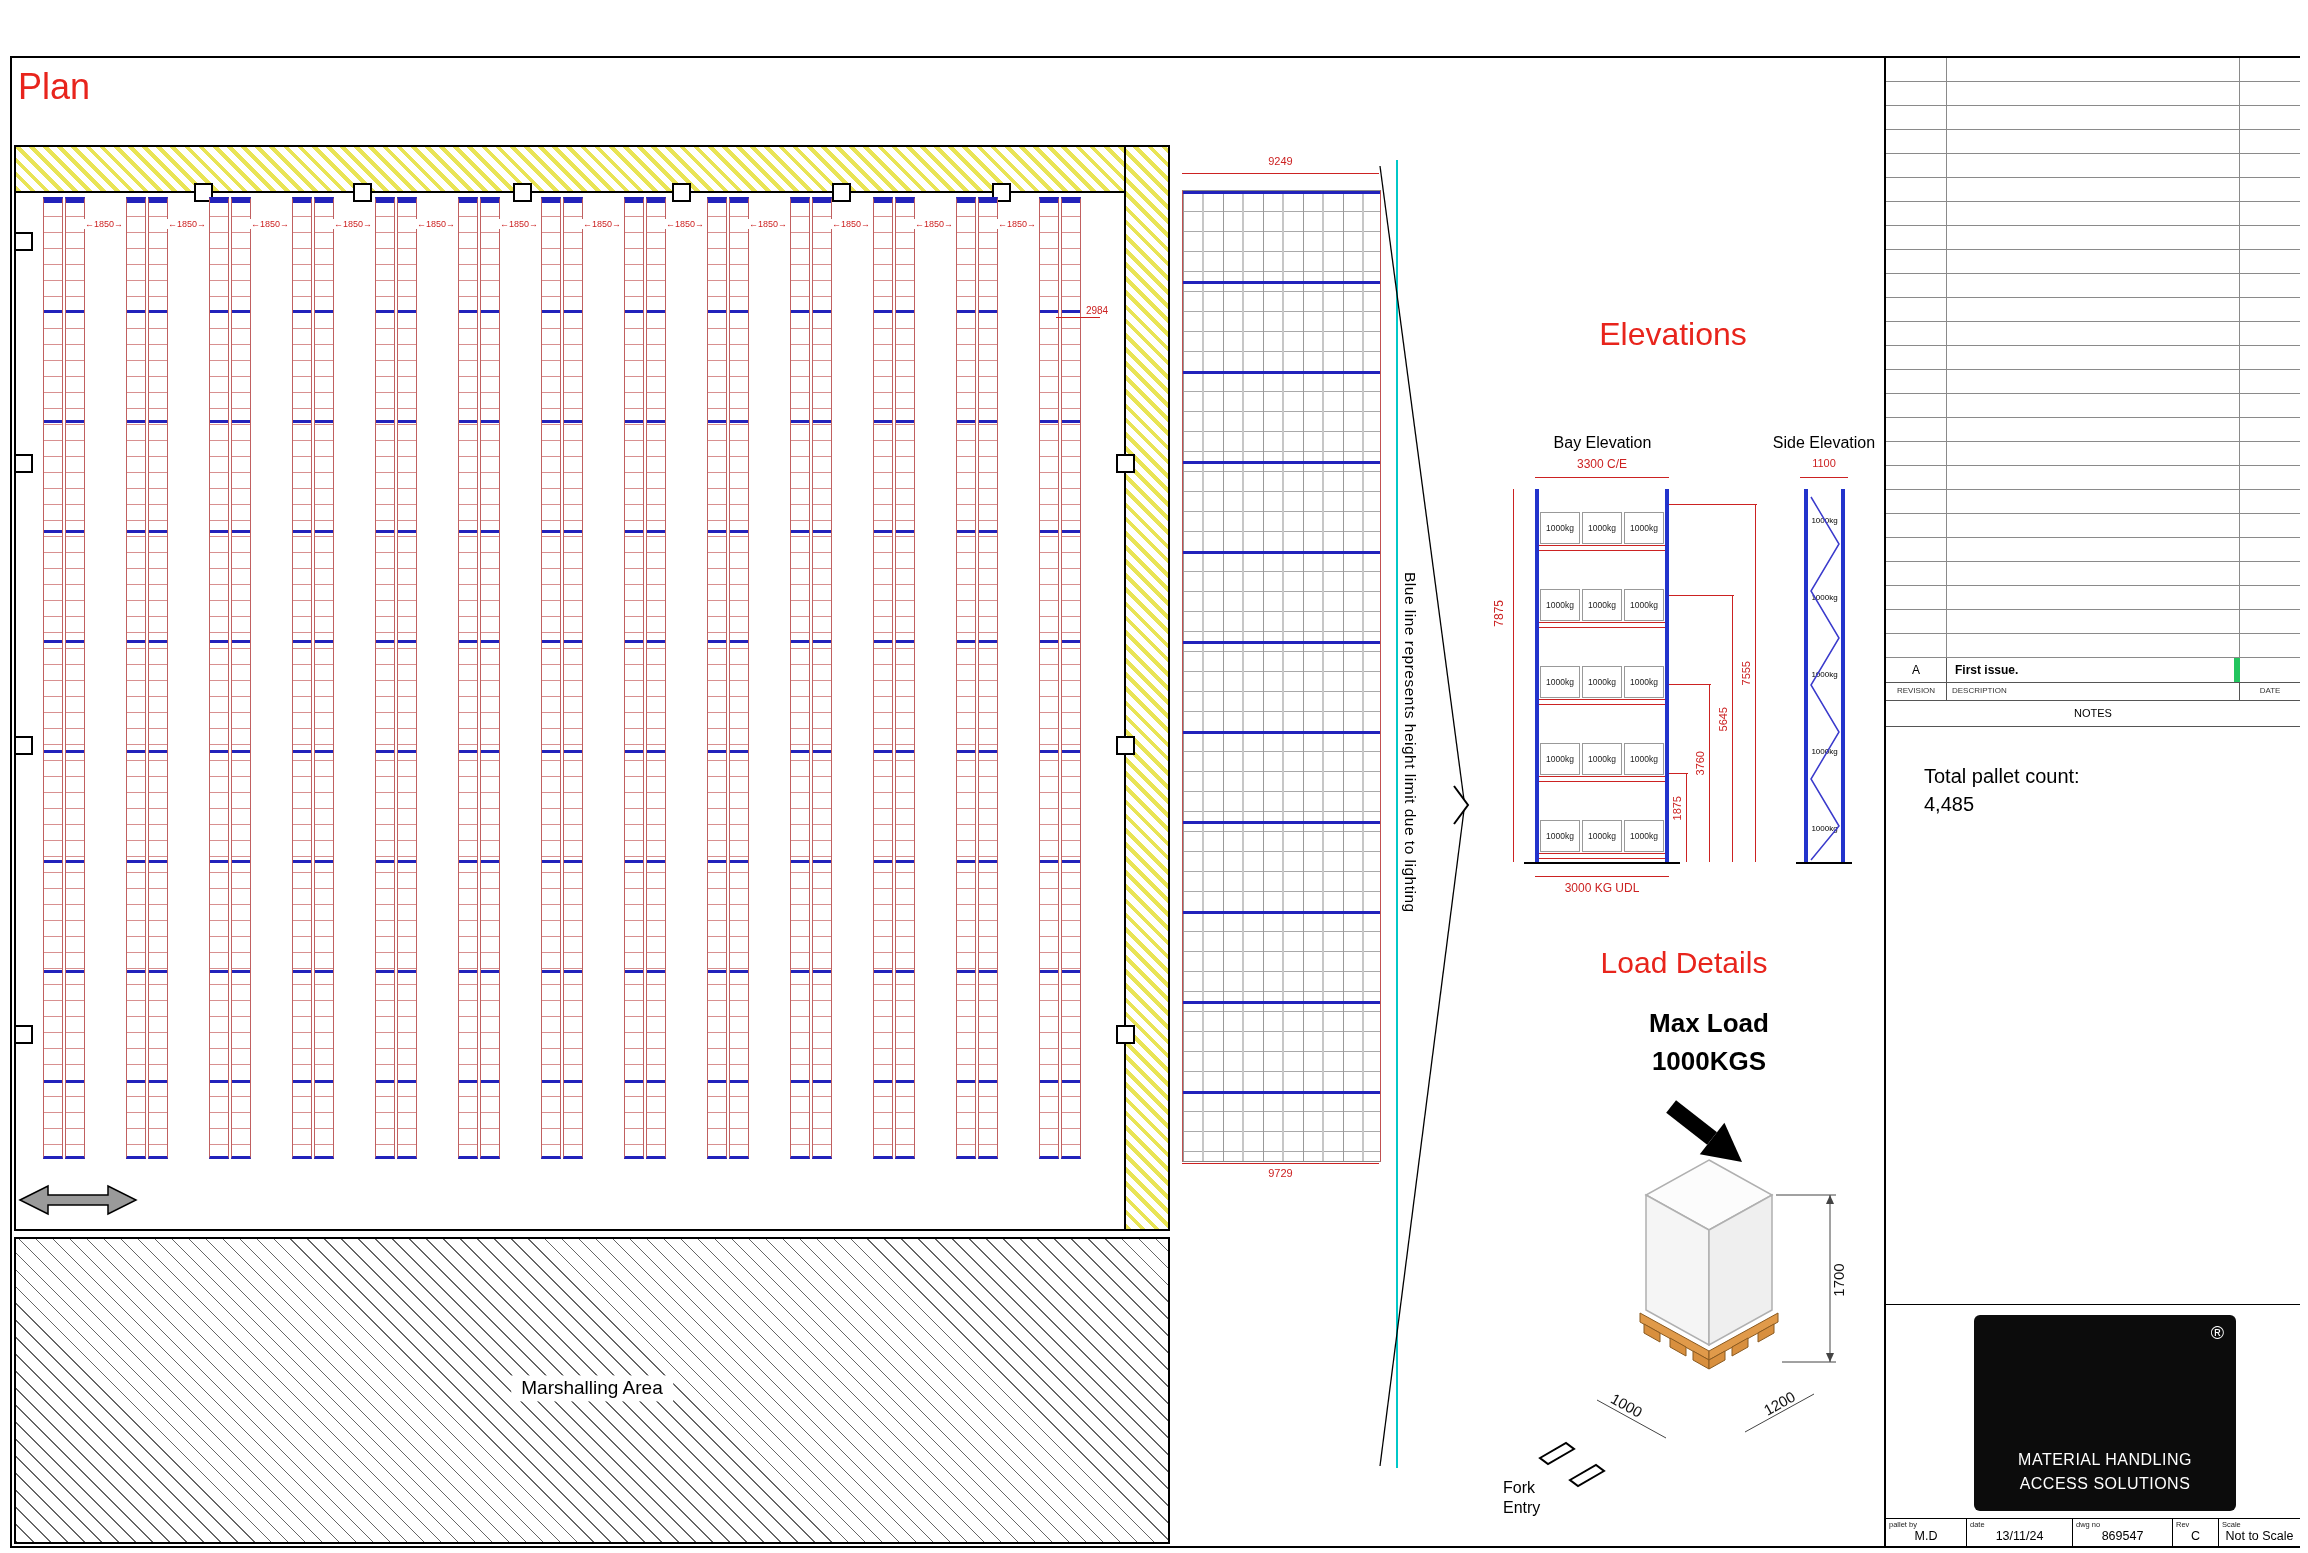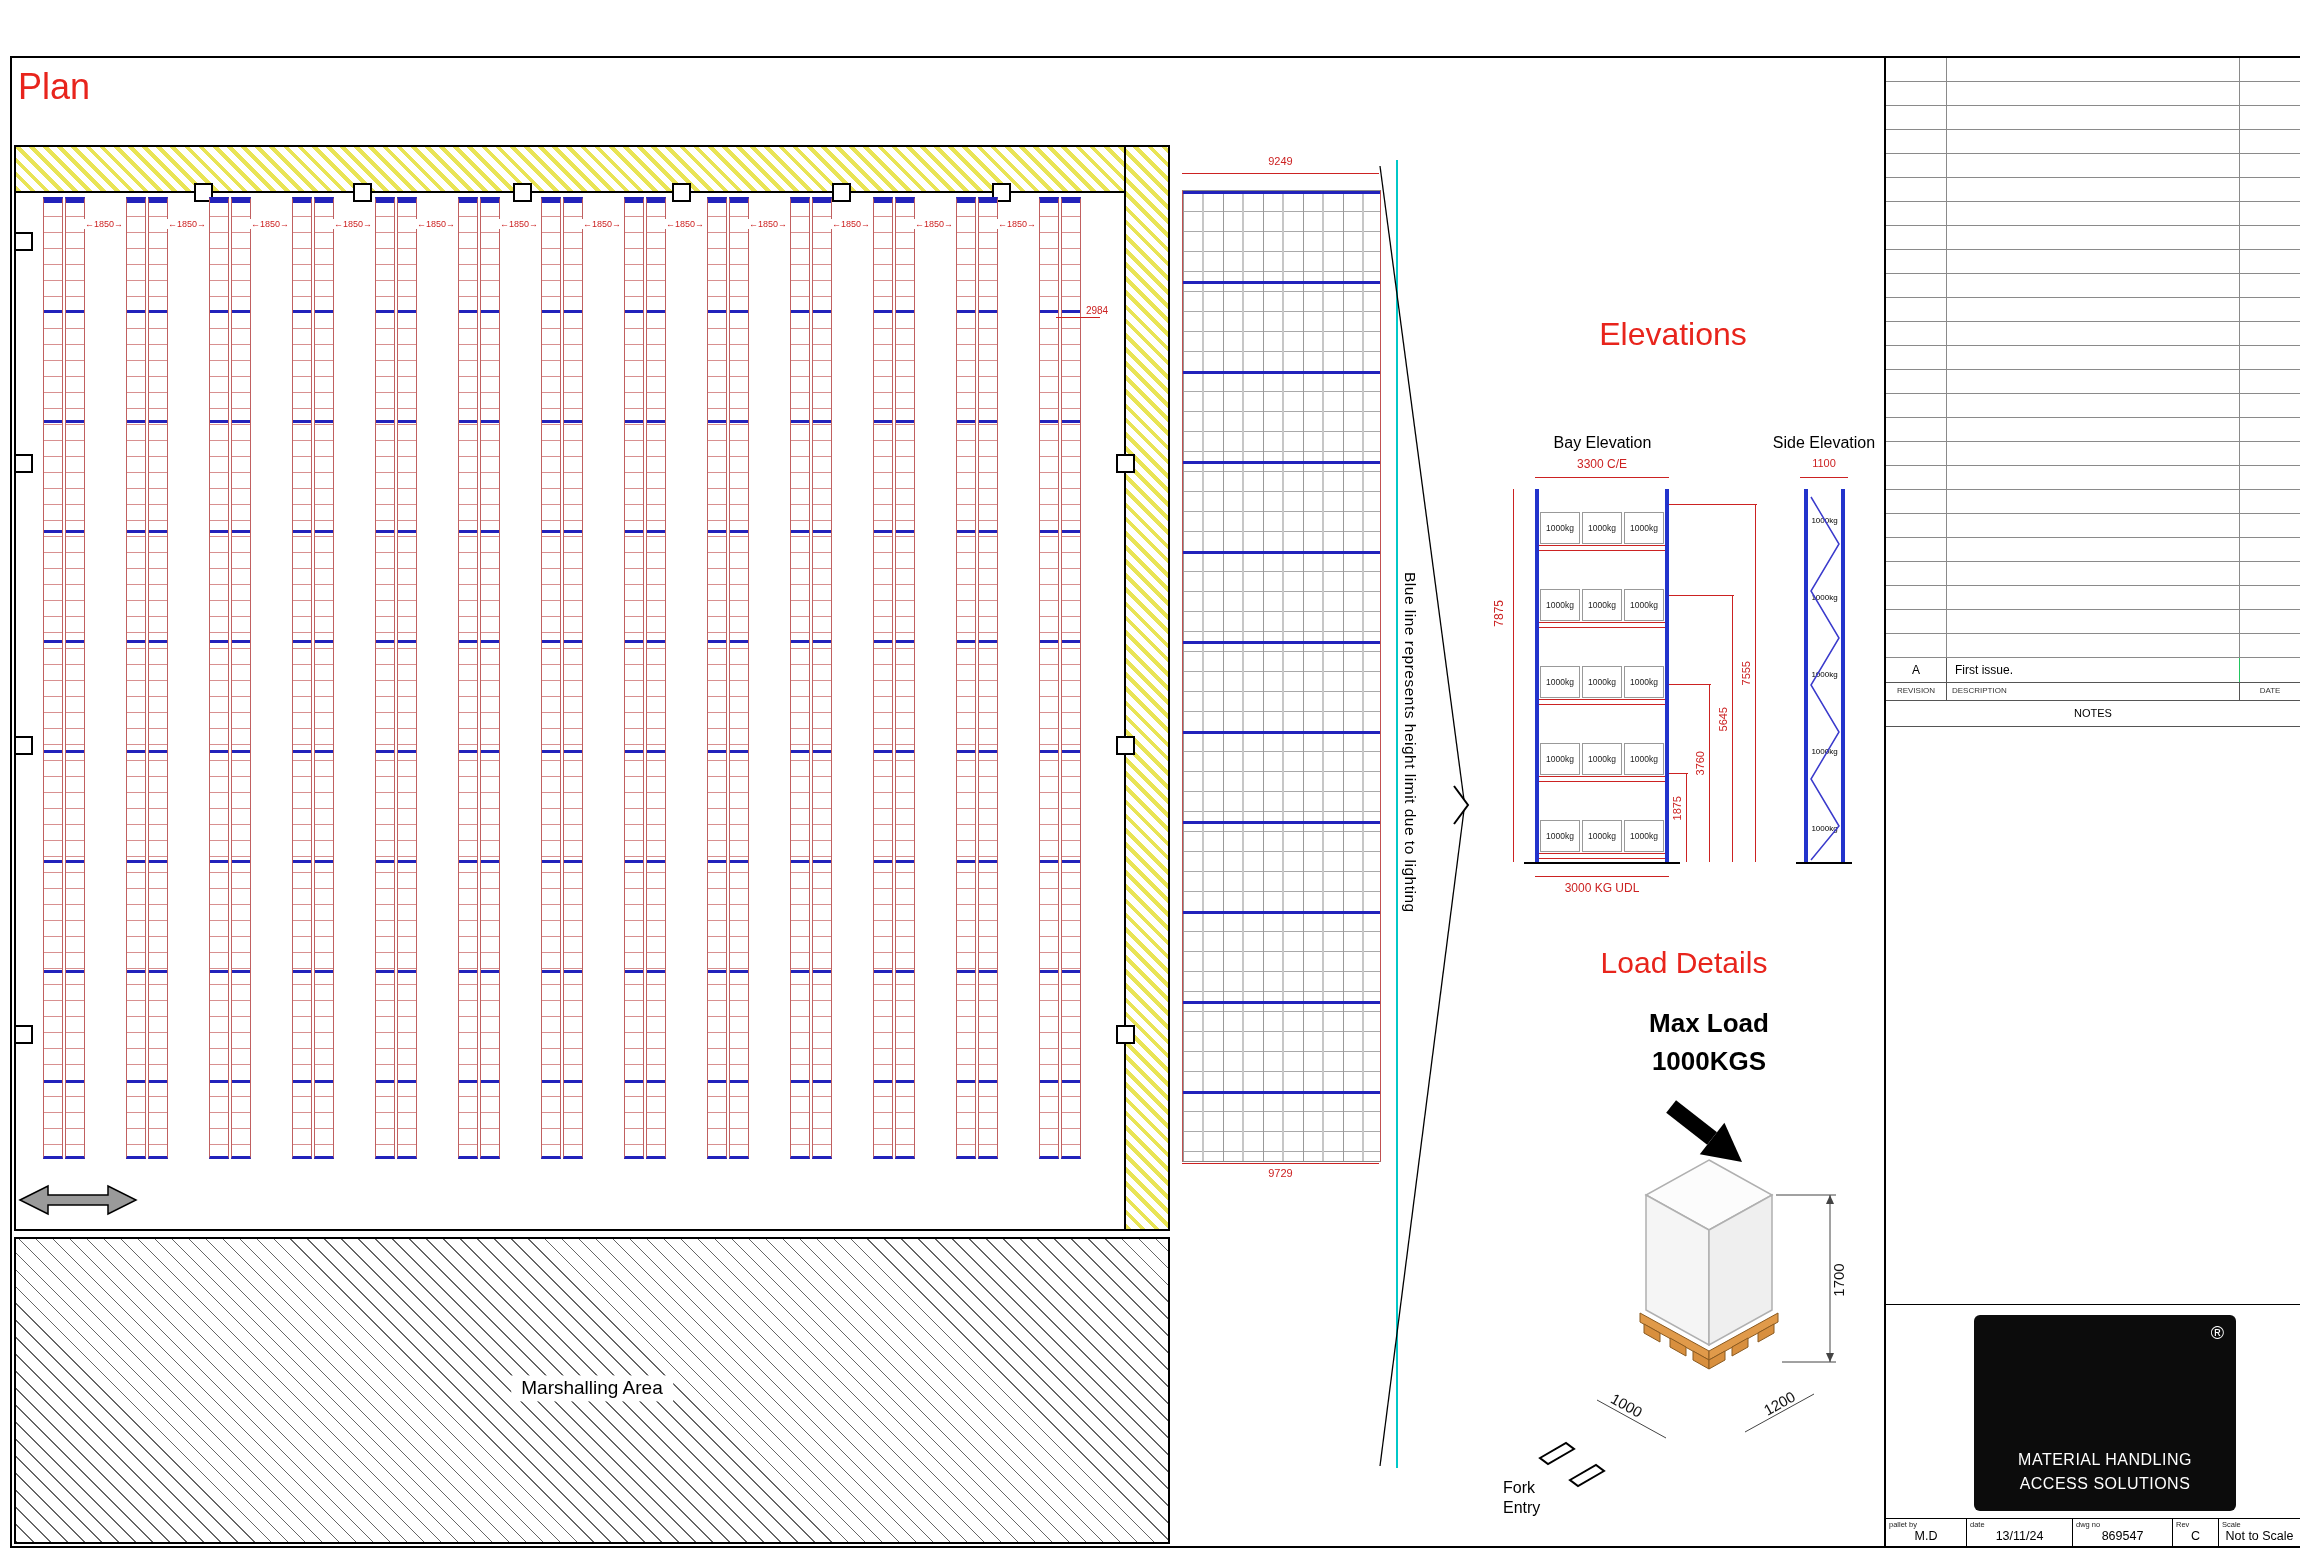--- a/index.html
+++ b/index.html
@@ -103,21 +103,21 @@
   .tblock{position:absolute;left:1884px;top:58px;width:414px;height:1488px;
           border-left:2px solid #000;background:#fff;}
   #rev-rows{position:absolute;left:0;top:0;width:100%;}
   .rev-row{height:23px;border-bottom:1px solid #8a8a8a;display:flex;}
   .rc1{width:60px;border-right:1px solid #8a8a8a;}
   .rc2{flex:1;border-right:1px solid #8a8a8a;}
   .rc3{width:60px;}
   .rev-a-row{position:absolute;left:0;top:600px;width:100%;height:24px;display:flex;
              border-bottom:1px solid #555;font-size:12px;align-items:center;}
   .rev-a-row .c1{width:60px;text-align:center;border-right:1px solid #555;height:100%;line-height:24px;}
-  .rev-a-row .c2{flex:1;padding-left:8px;border-right:1px solid #22c55e;height:100%;line-height:24px;}
+  .rev-a-row .c2{flex:1;padding-left:8px;border-right:6px solid #22c55e;height:100%;line-height:24px;font-weight:bold;}
   .rev-a-row .c3{width:60px;}
   .rev-head{position:absolute;left:0;top:624px;width:100%;height:18px;display:flex;
             border-bottom:1px solid #555;font-size:8px;color:#333;align-items:center;}
   .rev-head .c1{width:60px;text-align:center;border-right:1px solid #555;height:100%;line-height:18px;}
   .rev-head .c2{flex:1;padding-left:5px;border-right:1px solid #555;height:100%;line-height:18px;}
   .rev-head .c3{width:60px;text-align:center;height:100%;line-height:18px;}
   .notes-head{position:absolute;left:0;top:642px;width:100%;height:26px;line-height:26px;
               text-align:center;font-size:11px;border-bottom:1px solid #555;}
   .notes-body{position:absolute;left:0;top:668px;width:100%;height:486px;
               padding:36px 0 0 38px;box-sizing:border-box;font-size:20px;line-height:1.4;}
@@ -510,20 +510,24 @@
       <span class="c1">A</span>
       <span class="c2">First issue.</span>
       <span class="c3"></span>
     </div>
     <div class="rev-head">
       <span class="c1">REVISION</span>
       <span class="c2">DESCRIPTION</span>
       <span class="c3">DATE</span>
     </div>
     <div class="notes-head">NOTES</div>
+    <div class="notes-body">
+      <div>Total pallet count:</div>
+      <div>4,485</div>
+    </div>
     <div class="logo-area">
       <div class="logo-box">
         <span class="reg">®</span>
         <div class="logo-l1">MATERIAL HANDLING</div>
         <div class="logo-l2">ACCESS SOLUTIONS</div>
       </div>
     </div>
     <div class="tfooter">
       <div class="fcell w1">
         <span class="flabel">pallet by</span>

